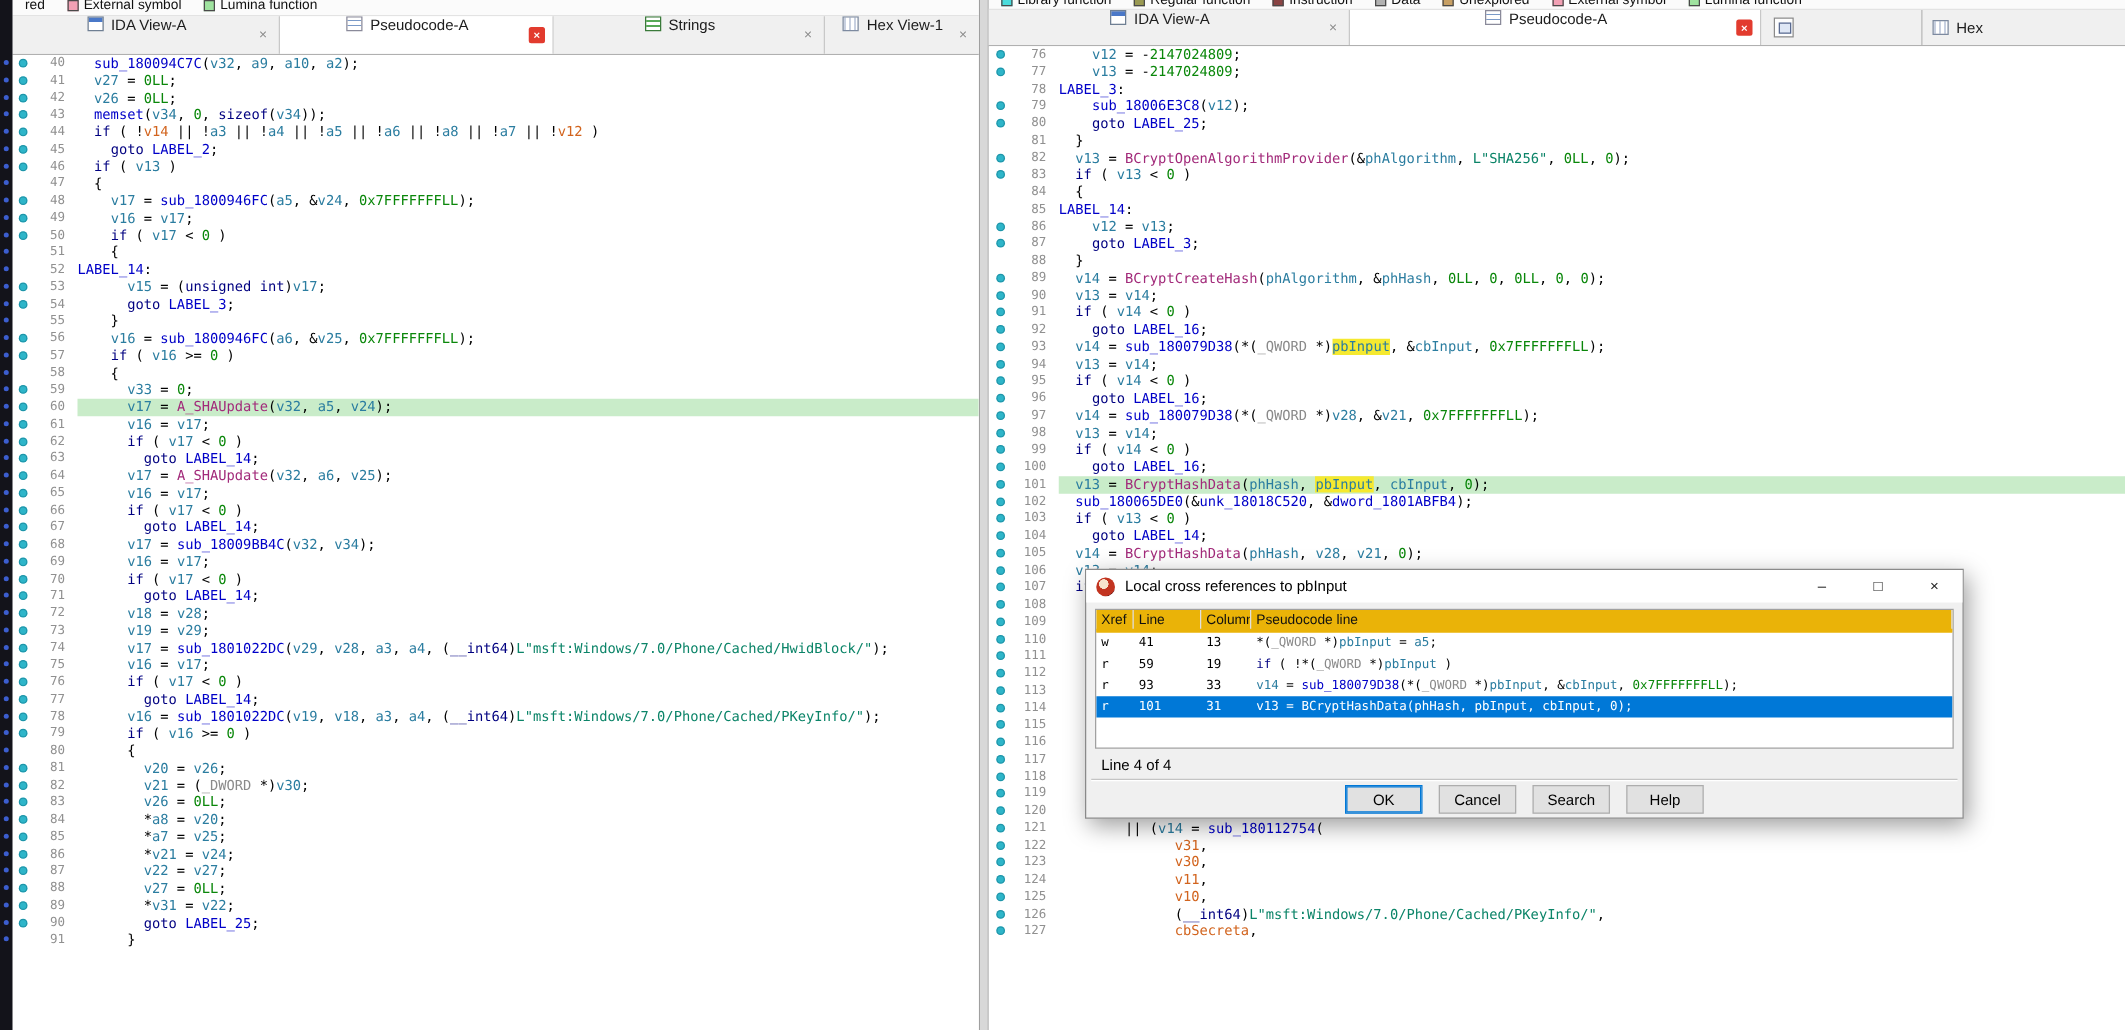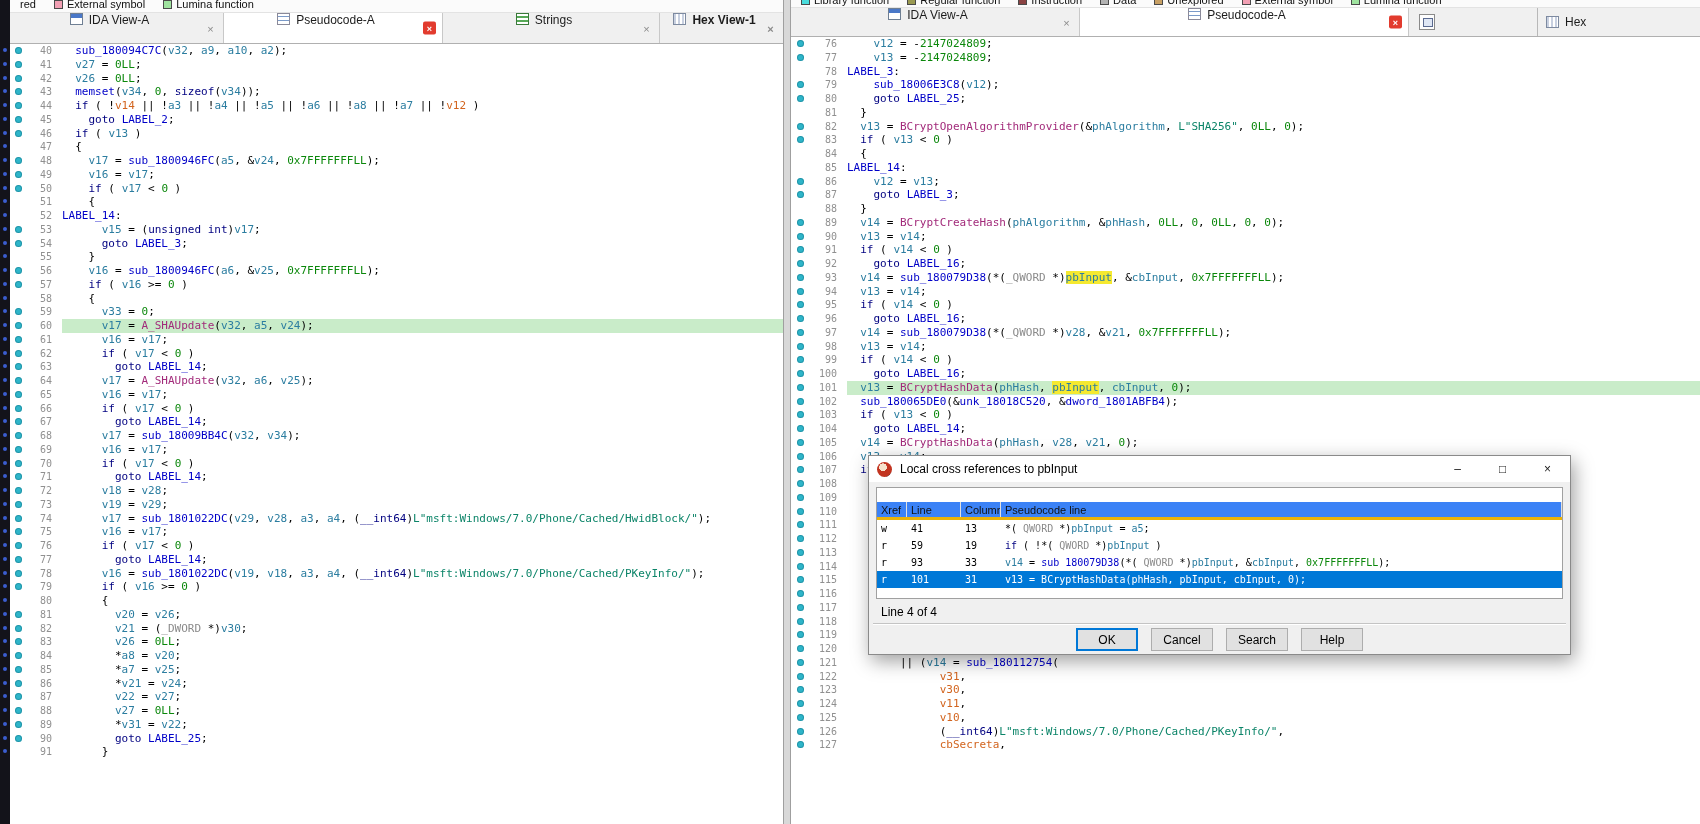--- a/index.html
+++ b/index.html
@@ -34,21 +34,21 @@
 
   
   .tabbar{display:flex;background:#f0f0f0;border-bottom:1px solid #b0b0b0;align-items:stretch;}
   .tabbar-left{height:31px;}
   .tabbar-right{height:29px;}
   .tab{position:relative;display:flex;align-items:flex-start;justify-content:center;gap:6px;border-right:1px solid #c8c8c8;font-size:12px;color:#1c1c1c;background:#f0f0f0;padding:0 22px 0 8px;overflow:hidden;white-space:nowrap;}
   .tab.active{background:#ffffff;}
   .tabbar-left .tab:nth-child(1){width:214px;}
   .tabbar-left .tab:nth-child(2){width:219px;}
   .tabbar-left .tab:nth-child(3){width:217px;}
-  .tabbar-left .tab:nth-child(4){flex:1;border-right:none;font-weight:bold;}
+  .tabbar-left .tab:nth-child(4){flex:1;border-right:none;}
   .tabbar-right .tab:nth-child(1){width:289px;}
   .tabbar-right .tab:nth-child(2){width:329px;}
   .close{position:absolute;right:6px;top:50%;transform:translateY(-50%);display:flex;align-items:center;justify-content:center;}
   .close-gray{color:#8a8a8a;font-size:11px;width:13px;height:13px;}
   .close-red{width:13px;height:13px;background:#e23b2e;border-radius:2px;color:#fff;font-size:9px;font-weight:bold;}
   .ico{width:13px;height:12px;display:inline-block;flex:none;}
   .ico-ida-view{border:1px solid #6f7f93;background:linear-gradient(180deg,#4a78c8 0 4px,#ffffff 4px);}
   .ico-pseudocode{border:1px solid #8a8a9a;background:repeating-linear-gradient(180deg,#ffffff 0 2px,#7a9ac8 2px 3px,#ffffff 3px 4px);}
   .ico-strings{border:1px solid #3a7a3a;background:repeating-linear-gradient(180deg,#ffffff 0 2px,#57a957 2px 4px);}
   .ico-hex{border:1px solid #7d8aa0;background:repeating-linear-gradient(90deg,#c8d0e0 0 2px,#ffffff 2px 4px);}
@@ -78,21 +78,21 @@
   .tk-type{color:var(--c-type);}
   .hl-ident{background:var(--c-ident_highlight_bg);}
 
   
   .dialog{position:absolute;left:868px;top:455px;width:703px;height:200px;background:#f0f0f0;border:1px solid #8a8a8a;box-shadow:3px 6px 18px rgba(0,0,0,.38);z-index:60;}
   .dlg-title{height:26px;background:#ffffff;display:flex;align-items:center;padding-left:8px;font-size:12px;color:#000;}
   .dlg-icon{width:15px;height:15px;border-radius:50%;background:radial-gradient(circle at 40% 35%,#f6e3cd 0 28%,#c23420 30% 72%,#6e1410 74%);margin-right:8px;flex:none;}
   .dlg-controls{margin-left:auto;display:flex;height:100%;}
   .dlg-ctl{width:45px;height:100%;display:flex;align-items:center;justify-content:center;font-size:12px;color:#222;}
   .xtable{position:absolute;left:7px;right:7px;top:31px;height:112px;background:#fff;border:1px solid #a0a0a0;font-size:10px;font-family:"DejaVu Sans Mono","Liberation Mono",monospace;overflow:hidden;}
-  .xhead{display:flex;height:18px;border-bottom:3px solid #eab308;font-family:"Liberation Sans",sans-serif;font-size:11px;color:#111;background:#3b82f6;margin-top:14px;}
+  .xhead{display:flex;height:18px;border-bottom:3px solid #eab308;font-family:"Liberation Sans",sans-serif;font-size:11px;color:#111;background:#eab308;}
   .xhc{padding:2px 0 0 4px;border-right:1px solid #e0e0e0;overflow:hidden;white-space:nowrap;}
   .xrow{display:flex;height:17px;align-items:center;white-space:nowrap;}
   .xc{padding-left:4px;overflow:hidden;flex:none;}
   .c-xref{width:30px;}
   .c-line{width:54px;}
   .c-col{width:40px;}
   .c-text{flex:1;}
   .xrow.sel{background:var(--c-selection_bg);color:#fff;}
   .dlg-status{position:absolute;left:12px;top:149px;font-size:12px;color:#000;}
   .dlg-sep{position:absolute;left:4px;right:4px;top:167px;border-top:1px solid #c4c4c4;border-bottom:1px solid #ffffff;}

